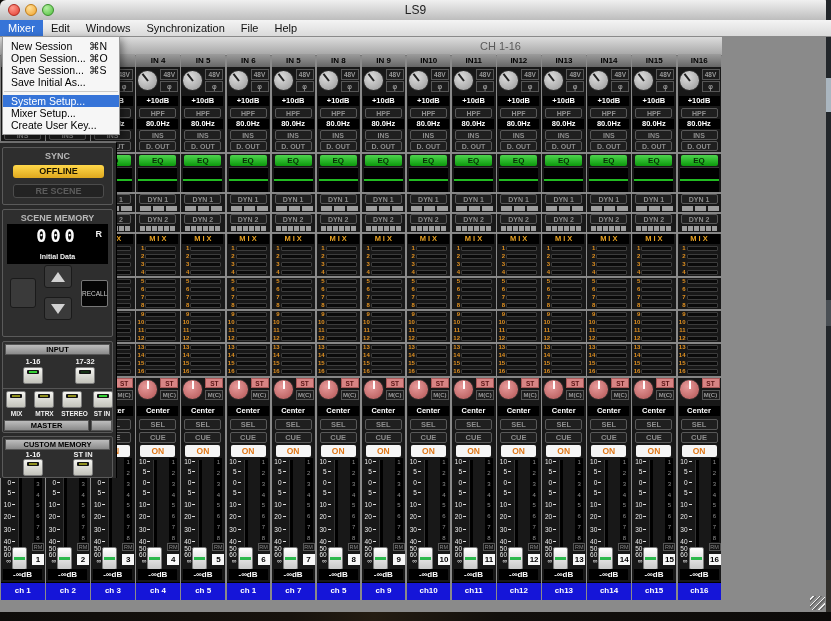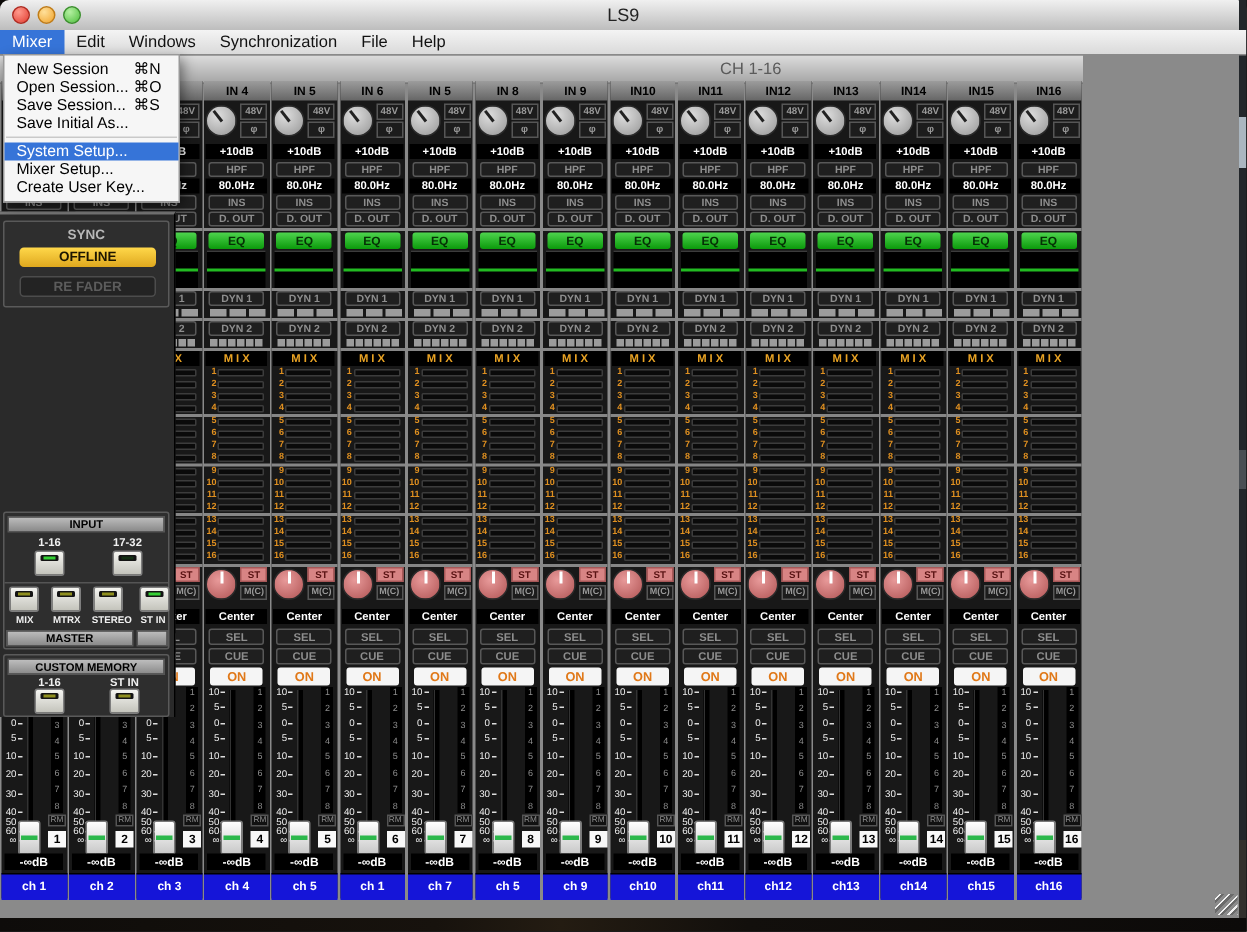--- a/index.html
+++ b/index.html
@@ -2033,21 +2033,37 @@
           <div class="namebar">ch16</div>
         </div>
       </div>
     <div id="grip"></div>
   </div>
 
   <div id="sidebar">
     <div class="panel" style="top:4px;height:58px;">
       <div class="ptitle" style="top:3px;">SYNC</div>
       <div class="offline" style="top:17px;">OFFLINE</div>
-      <div class="resync" style="top:36px;">RE FADER</div>
+      <div class="resync" style="top:36px;">RE SCENE</div>
+    </div>
+    <div class="panel" style="top:66px;height:128px;">
+      <div class="ptitle" style="top:3px;">SCENE MEMORY</div>
+      <div class="scenedisp">
+        <div class="scenenum">000</div>
+        <div class="sceneflag">R</div>
+        <div class="scenename">Initial Data</div>
+      </div>
+      <div class="squarebtn" style="left:7px;top:68px;width:26px;height:30px;"></div>
+      <div class="squarebtn" style="left:41px;top:55px;width:28px;height:23px;">
+          <div class="tri-up"></div>
+        </div>
+      <div class="squarebtn" style="left:41px;top:87px;width:28px;height:23px;">
+          <div class="tri-down"></div>
+        </div>
+      <div class="recallbtn" style="top:70px;">RECALL</div>
     </div>
     <div class="panel" style="top:198px;height:92px;">
       <div class="graybar" style="left:2px;top:2px;width:105px;">INPUT</div>
       <div class="whitelbl" style="left:10px;top:15px;width:40px;">1-16</div>
       <div class="whitelbl" style="left:62px;top:15px;width:40px;">17-32</div>
       <div class="key" style="left:20px;top:25px;">
           <div class="slot"></div>
           <div class="led green"></div>
         </div>
       <div class="key" style="left:72px;top:25px;">

